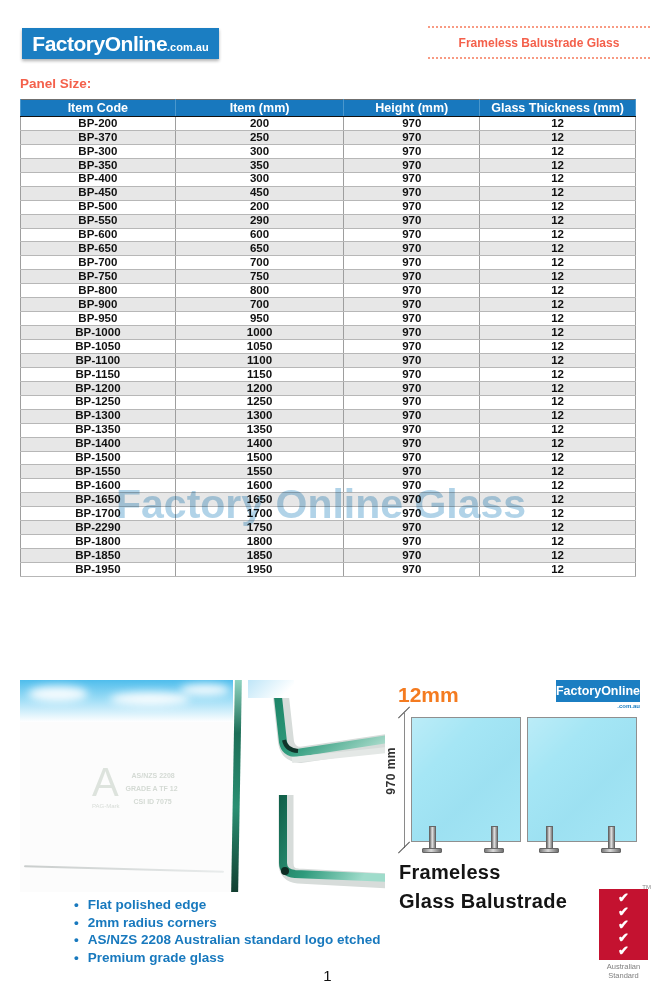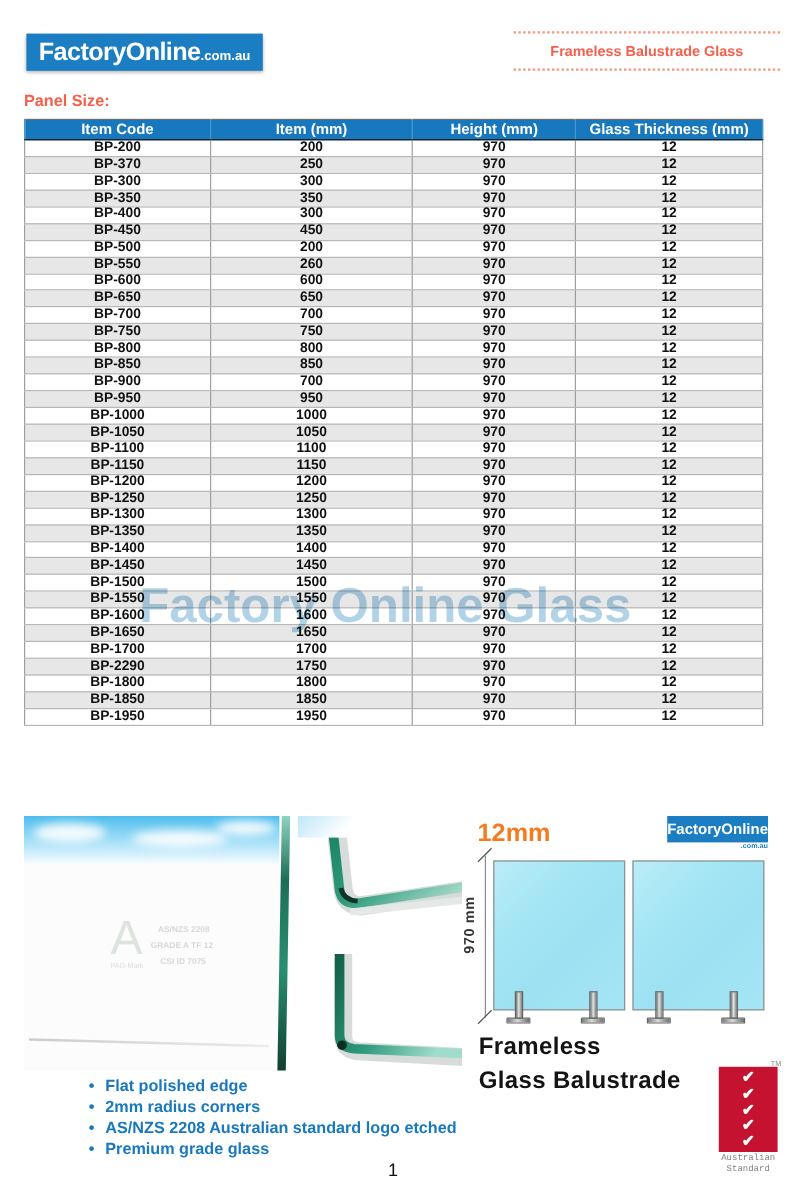--- a/index.html
+++ b/index.html
@@ -83,21 +83,21 @@
     writing-mode:vertical-rl; transform:rotate(180deg); letter-spacing:.5px; }
 
   .product-name { position:absolute; left:399px; top:846px; font-size:20px; font-weight:bold;
     color:#141414; line-height:29px; letter-spacing:.3px; }
 
   .as-logo { position:absolute; left:599px; top:877px; width:50px; }
   .as-box { position:relative; width:49px; height:71px; background:#c41230; display:flex;
     flex-direction:column; align-items:center; justify-content:center; }
   .as-check { color:#fff; font-size:13px; font-weight:bold; line-height:13.2px; }
   .as-tm { position:absolute; right:-3px; top:-5px; font-size:6px; color:#8a8a8a; }
-  .as-label { width:49px; text-align:center; font-size:7.5px; color:#7f7f7f; line-height:1.2; margin-top:2px;font-family:Liberation Mono, monospace; }
+  .as-label { width:49px; text-align:center; font-size:7.5px; color:#7f7f7f; line-height:1.2; margin-top:2px; }
 
   
   .features { position:absolute; left:74px; top:885px; list-style:none; }
   .features li { display:flex; align-items:baseline; font-size:13.5px; font-weight:bold;
     color:#1879be; height:17.6px; }
   .bullet { margin-right:9px; font-size:13.5px; }
 
   .page-number { position:absolute; left:0; top:955px; width:655px; text-align:center;
     font-size:15px; color:#111; }
 </style>
@@ -168,21 +168,21 @@
         <td>12</td>
       </tr>
         <tr>
         <td>BP-500</td>
         <td>200</td>
         <td>970</td>
         <td>12</td>
       </tr>
         <tr>
         <td>BP-550</td>
-        <td>260</td>
+        <td>290</td>
         <td>970</td>
         <td>12</td>
       </tr>
         <tr>
         <td>BP-600</td>
         <td>600</td>
         <td>970</td>
         <td>12</td>
       </tr>
         <tr>
@@ -203,26 +203,20 @@
         <td>970</td>
         <td>12</td>
       </tr>
         <tr>
         <td>BP-800</td>
         <td>800</td>
         <td>970</td>
         <td>12</td>
       </tr>
         <tr>
-        <td>BP-850</td>
-        <td>850</td>
-        <td>970</td>
-        <td>12</td>
-      </tr>
-        <tr>
         <td>BP-900</td>
         <td>700</td>
         <td>970</td>
         <td>12</td>
       </tr>
         <tr>
         <td>BP-950</td>
         <td>950</td>
         <td>970</td>
         <td>12</td>
@@ -271,26 +265,20 @@
       </tr>
         <tr>
         <td>BP-1350</td>
         <td>1350</td>
         <td>970</td>
         <td>12</td>
       </tr>
         <tr>
         <td>BP-1400</td>
         <td>1400</td>
-        <td>970</td>
-        <td>12</td>
-      </tr>
-        <tr>
-        <td>BP-1450</td>
-        <td>1450</td>
         <td>970</td>
         <td>12</td>
       </tr>
         <tr>
         <td>BP-1500</td>
         <td>1500</td>
         <td>970</td>
         <td>12</td>
       </tr>
         <tr>

